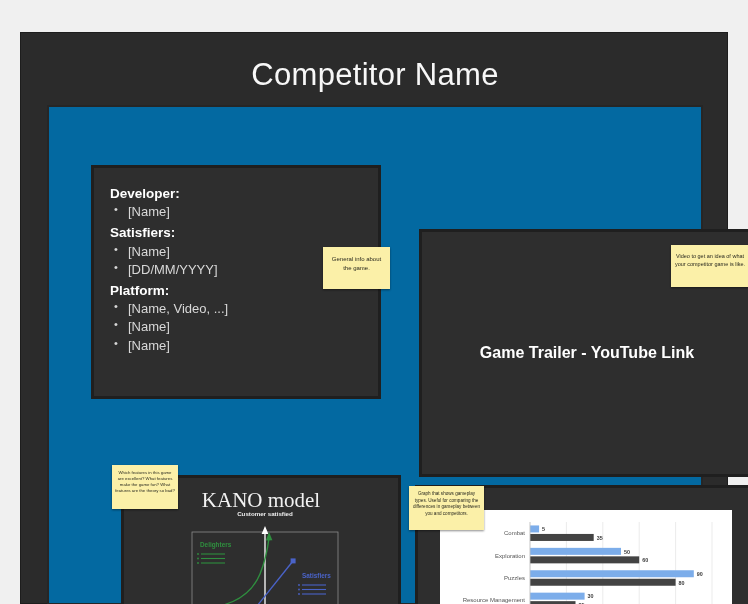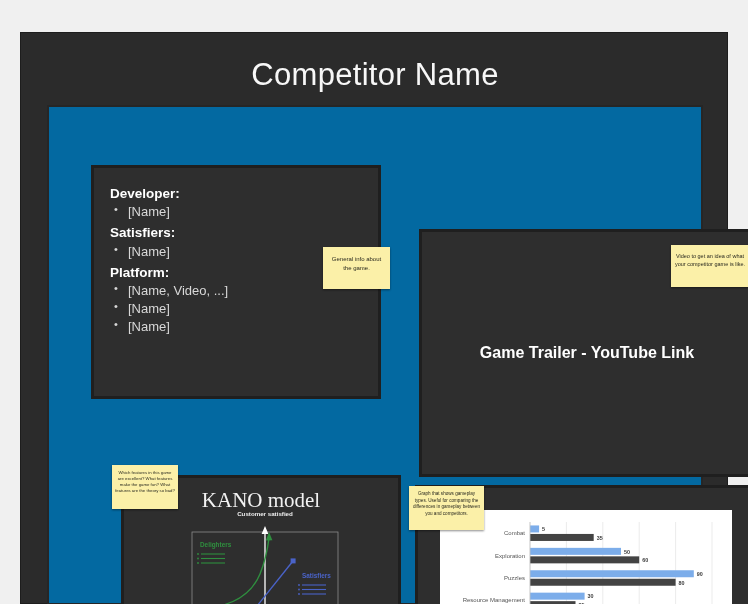--- a/index.html
+++ b/index.html
@@ -92,20 +92,21 @@
 
     <div class="panel" id="info-panel">
       <div class="info-list">
 
         <div class="info-key">Developer:</div>
         <div class="info-val">[Name]</div>
 
         <div class="info-key">Satisfiers:</div>
         <div class="info-val">[Name]</div>
 
+        <div class="info-val">[DD/MM/YYYY]</div>
 
         <div class="info-key">Platform:</div>
         <div class="info-val">[Name, Video, ...]</div>
 
         <div class="info-val">[Name]</div>
         <div class="info-val">[Name]</div>
 
       </div>
     </div>
     <div class="sticky" id="sticky-general">General info about the game.</div>

